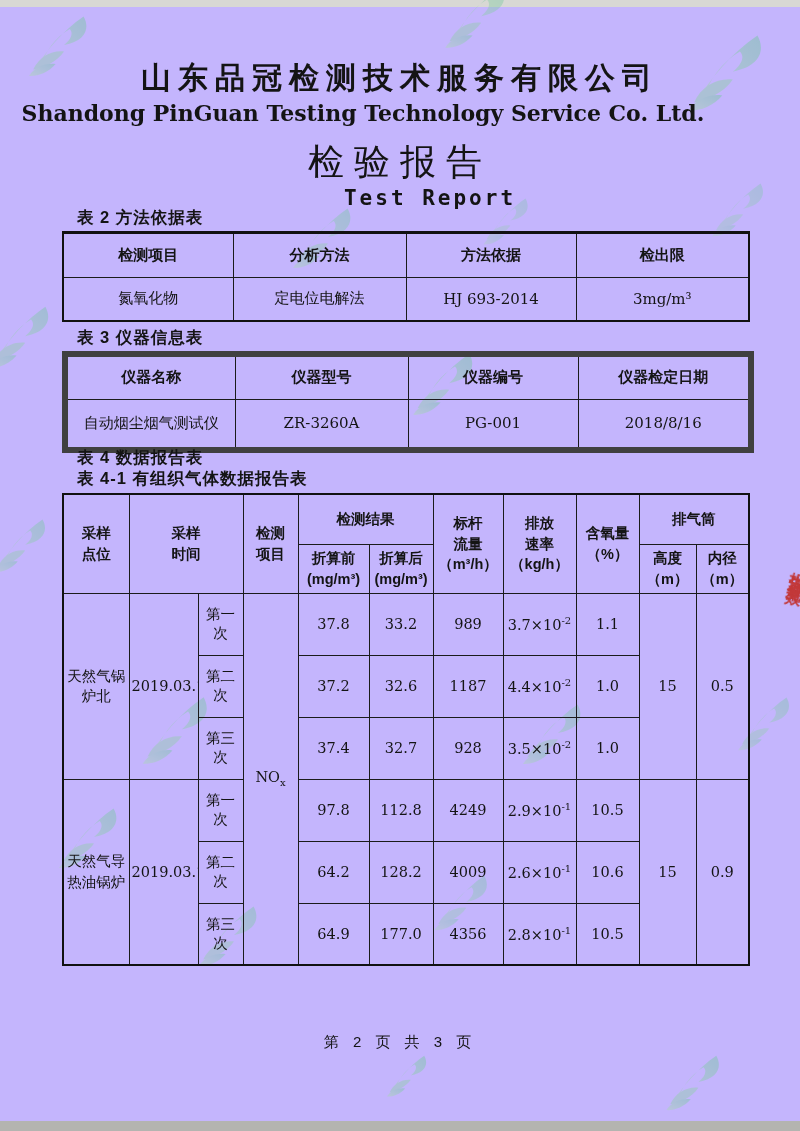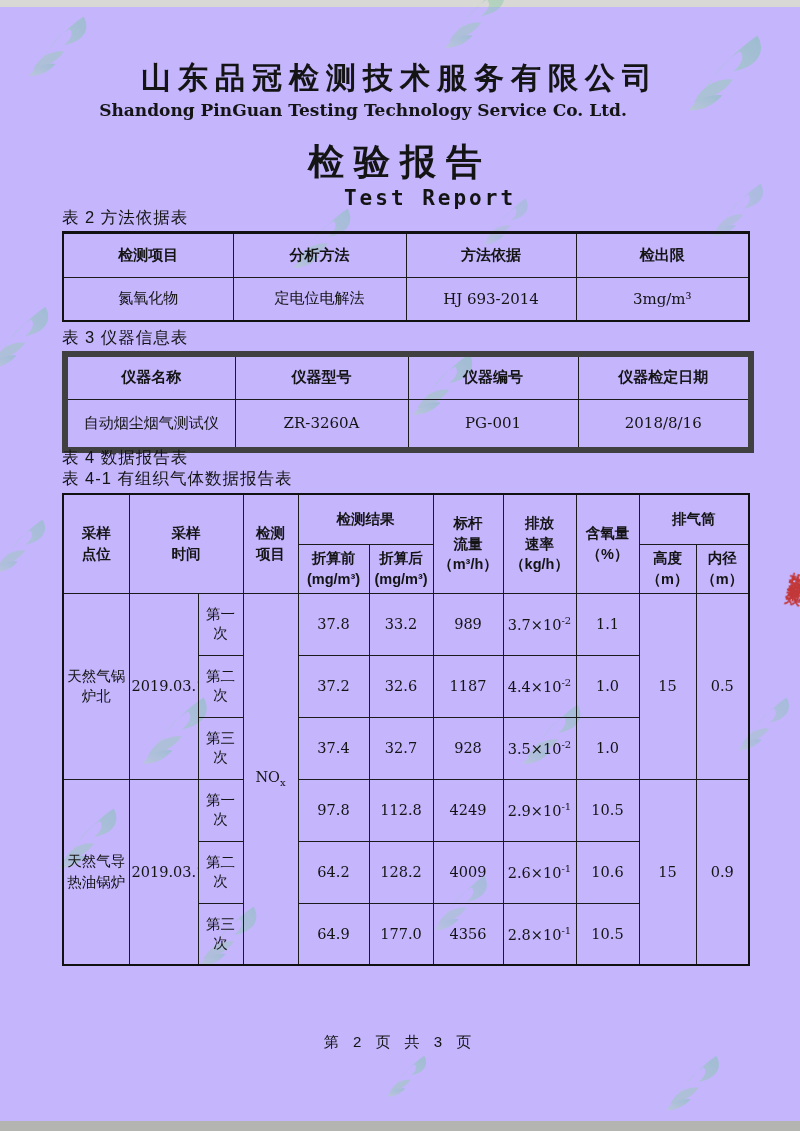--- a/index.html
+++ b/index.html
@@ -8,28 +8,28 @@
     background:#c4b5fd; overflow:hidden;
     font-family:"Liberation Sans", sans-serif; color:#141414;
   }
   .scan-band-top{position:absolute;left:0;top:0;width:800px;height:7px;background:#d8d8d4;}
   .scan-band-bottom{position:absolute;left:0;top:1121px;width:800px;height:10px;background:#b4b4b0;}
 
   
   .company-cn{position:absolute;left:0;top:58px;width:800px;text-align:center;
     font-size:30px;font-weight:bold;letter-spacing:7px;}
   .company-en{position:absolute;left:0;top:100px;width:726px;text-align:center;
-    font-family:"DejaVu Serif", serif;font-size:17px;font-weight:bold;}
+    font-family:"DejaVu Serif", serif;font-size:22px;font-weight:bold;}
   .title-cn{position:absolute;left:0;top:138px;width:800px;text-align:center;
-    font-size:36px;font-weight:bold;letter-spacing:10px;}
+    font-size:36px;font-weight:normal;letter-spacing:10px;}
   .title-en{position:absolute;left:0;top:186px;width:800px;text-align:center;
     font-family:"DejaVu Sans Mono", monospace;font-size:21px;font-weight:bold;letter-spacing:3px;margin-left:30px;}
 
   
-  .sec-title{position:absolute;left:62px;font-size:16.5px;font-weight:normal;letter-spacing:1px;}
+  .sec-title{position:absolute;left:77px;font-size:16.5px;font-weight:bold;letter-spacing:1px;}
   .t2-title{top:207px;} .t3-title{top:327px;}
   .t4-title1{top:447px;} .t4-title2{top:468px;}
 
   
   table{border-collapse:collapse;table-layout:fixed;background:transparent;}
   th,td{border:1px solid #1b1b1b;text-align:center;vertical-align:middle;
     padding:0 2px;overflow:hidden;}
   th{font-size:15px;font-weight:bold;}
   td{font-size:15px;font-weight:normal;font-family:"DejaVu Serif", serif;}
   td.cjk{font-family:"Liberation Sans", sans-serif;}

